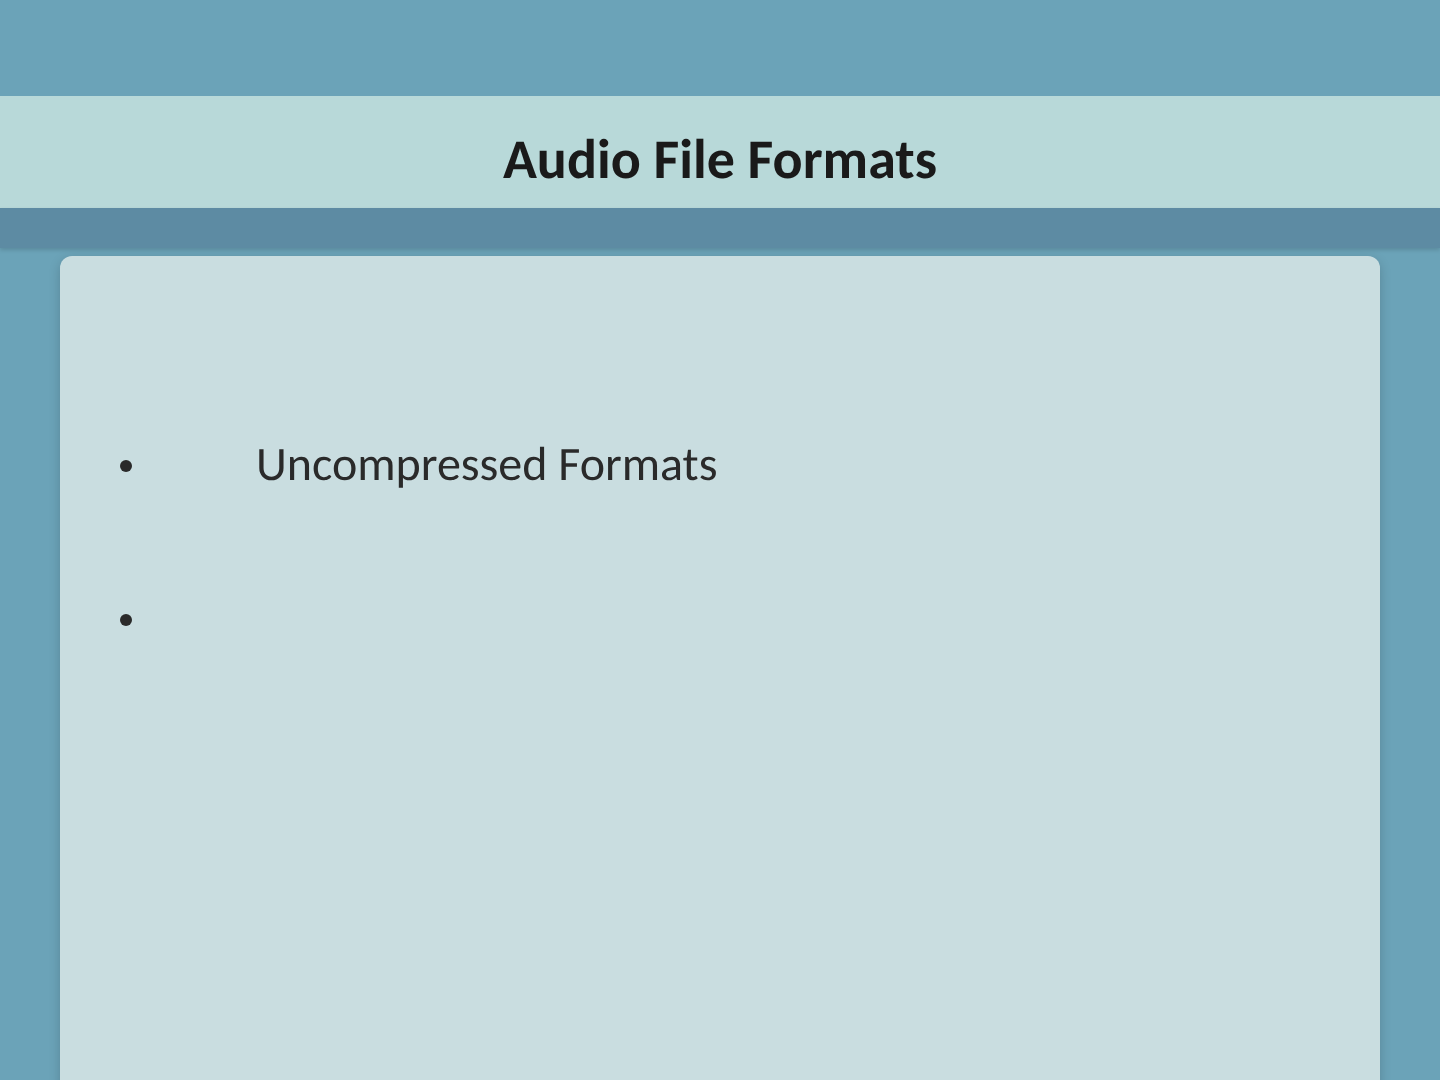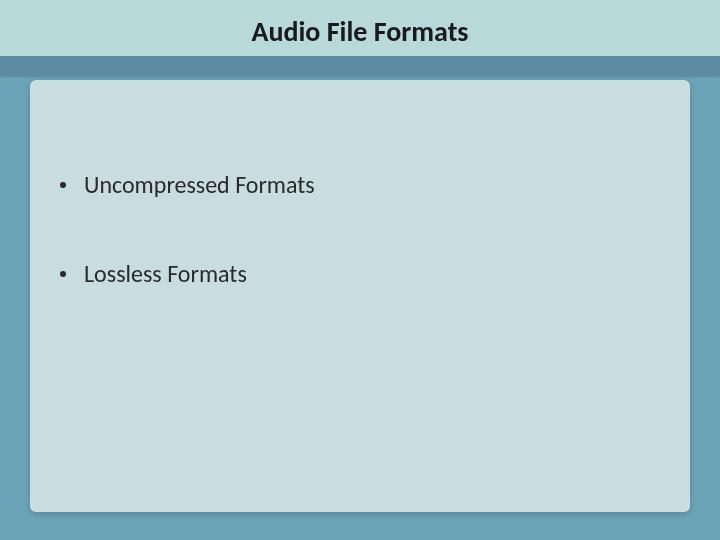--- a/index.html
+++ b/index.html
@@ -14,20 +14,21 @@
   .slide {
     width: 100%;
     height: 100%;
     position: relative;
   }
   .header-band {
     width: 100%;
     height: 74px;
     background: #b8d9d9;
     position: relative;
+    margin-top: 48px;
   }
   .header-underline {
     position: absolute;
     left: 0;
     top: 56px;
     width: 100%;
     height: 20px;
     background: #5d8ba3;
     box-shadow: 0 1px 2px rgba(0,0,0,0.15);
   }
@@ -52,20 +53,21 @@
     border-radius: 6px;
     box-shadow: 0 2px 6px rgba(0,0,0,0.18);
     padding: 90px 30px 30px 30px;
   }
   .bullet-item {
     font-size: 24px;
     color: #2a2a2a;
     margin-bottom: 60px;
     display: flex;
     align-items: center;
+    gap: 44px;
   }
   .bullet-dot {
     display: inline-block;
     width: 6px;
     height: 6px;
     background: #2a2a2a;
     border-radius: 50%;
     margin-right: 18px;
     flex-shrink: 0;
   }
@@ -78,16 +80,15 @@
     <div class="header-underline"></div>
     <div class="title">Audio File Formats</div>
   </div>
   <div class="content-panel">
     <div class="bullet-item">
       <span class="bullet-dot"></span>
       <span>Uncompressed Formats</span>
     </div>
     <div class="bullet-item">
       <span class="bullet-dot"></span>
-      <span>Lossless Formats</span>
     </div>
   </div>
 </div>
 
 </body></html>

